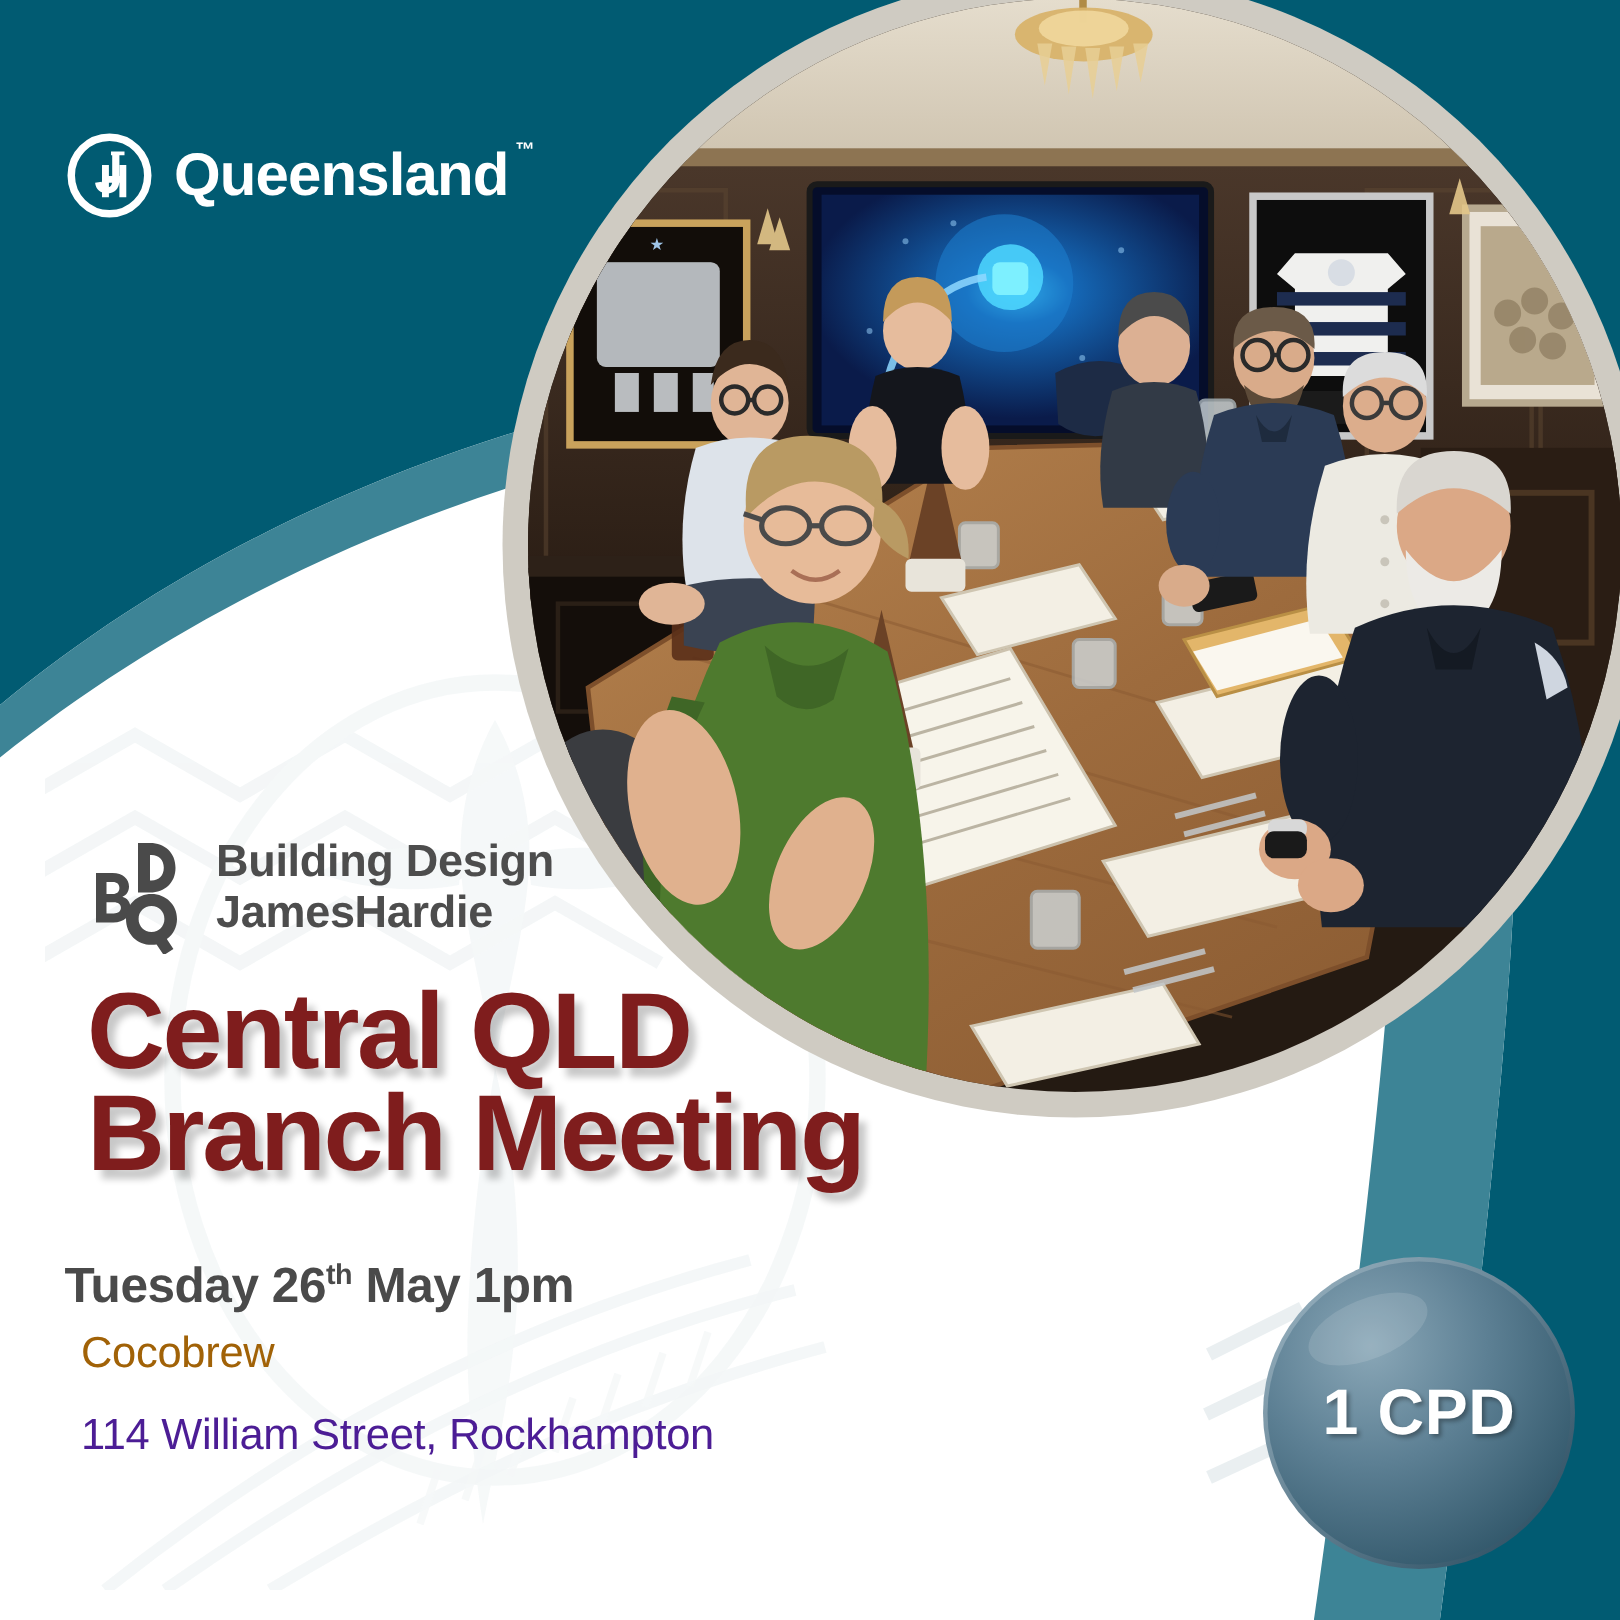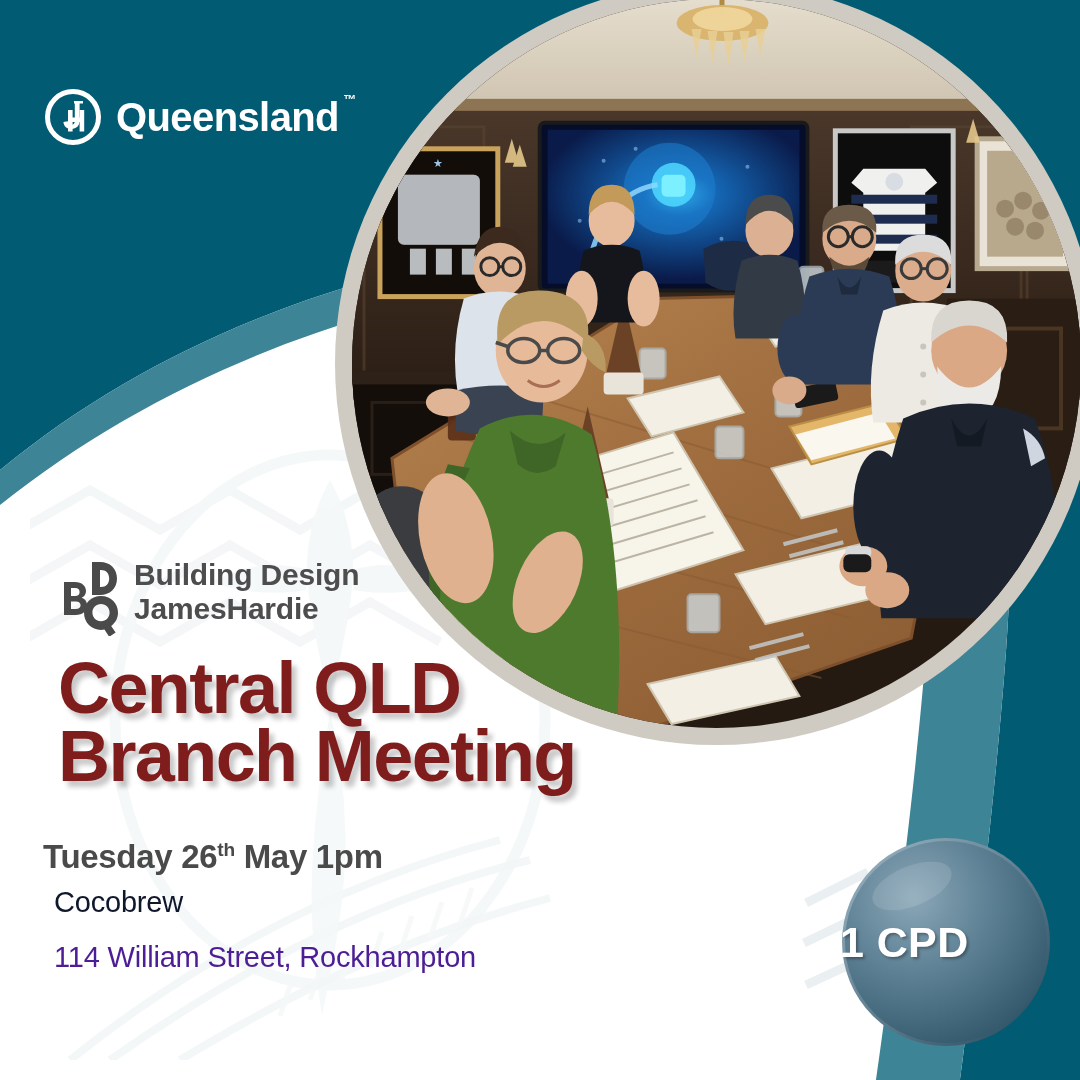--- a/index.html
+++ b/index.html
@@ -41,21 +41,21 @@
     padding:17px;
     overflow:hidden;
   }
   .photo-inner {
     width:100%; height:100%; border-radius:50%; overflow:hidden; position:relative;
     background:#241a12;
   }
   .photo-svg { position:absolute; inset:0; width:100%; height:100%; }
 
   
-  .bdq { position:absolute; left:62px; top:548px; display:flex; align-items:center; gap:0; }
+  .bdq { position:absolute; left:62px; top:548px; display:flex; align-items:center; gap:10px; }
   .bdq-mark { width:72px; height:88px; flex:0 0 auto; }
   .bdq-text { color:#4d4d4d; font-size:30px; font-weight:bold; line-height:1.14;
               letter-spacing:-.2px; white-space:nowrap; }
 
   
   .headline {
     position:absolute; left:58px; top:655px;
     font-size:72px; font-weight:bold; line-height:.94;
     color:#7f1d1d; letter-spacing:-1.6px;
     text-shadow:5px 6px 5px rgba(0,0,0,.22);
@@ -64,35 +64,35 @@
 
   
   .detail-date {
     position:absolute; left:43px; top:838px;
     font-size:33px; font-weight:bold; color:#4a4a4a; letter-spacing:-.3px;
     white-space:nowrap;
   }
   .detail-date sup { font-size:.58em; vertical-align:super; }
   .detail-venue {
     position:absolute; left:54px; top:886px;
-    font-size:29px; color:#0f172a; letter-spacing:-.2px; white-space:nowrap;
+    font-size:29px; color:#a16207; letter-spacing:-.2px; white-space:nowrap;
   }
   .detail-address {
     position:absolute; left:54px; top:941px;
     font-size:29px; color:#4c1d95; letter-spacing:-.2px; white-space:nowrap;
   }
 
   
   .cpd-badge {
     position:absolute; left:840px; top:836px; width:212px; height:212px;
   }
   .cpd-badge svg { position:absolute; inset:0; }
   .cpd-text {
     position:absolute; inset:0; display:flex; flex-direction:row;
-    align-items:center; justify-content:flex-start;
+    align-items:center; justify-content:center;
     color:#ffffff; font-size:43px; font-weight:bold; line-height:1.03;
     letter-spacing:.4px; text-shadow:2px 2px 3px rgba(0,0,0,.32);
     text-align:center;
   }
 </style>
 </head>
 <body>
 
 <div id="poster">
 

